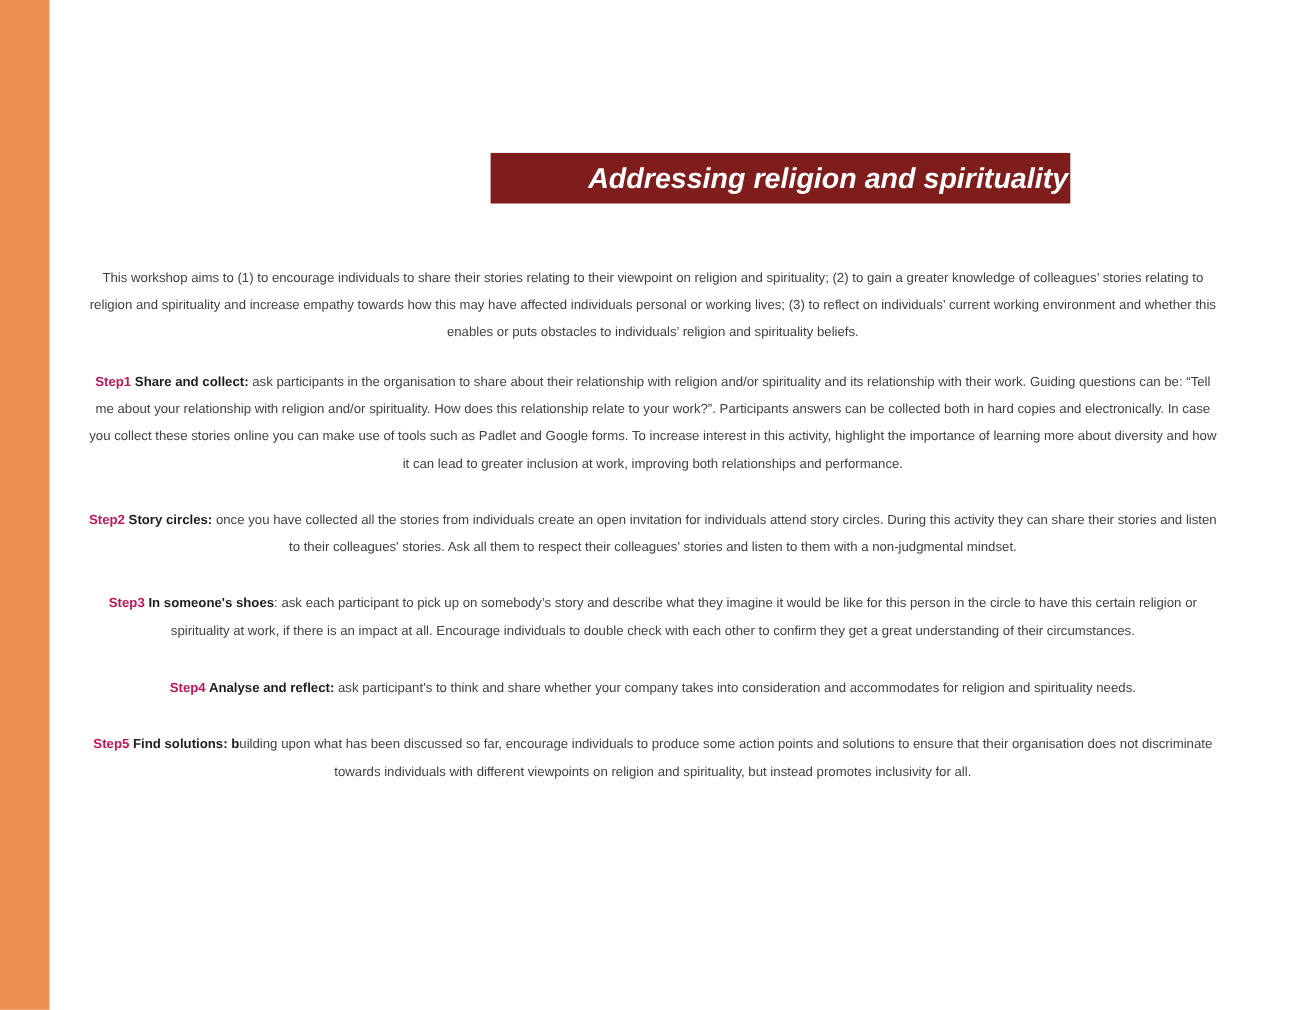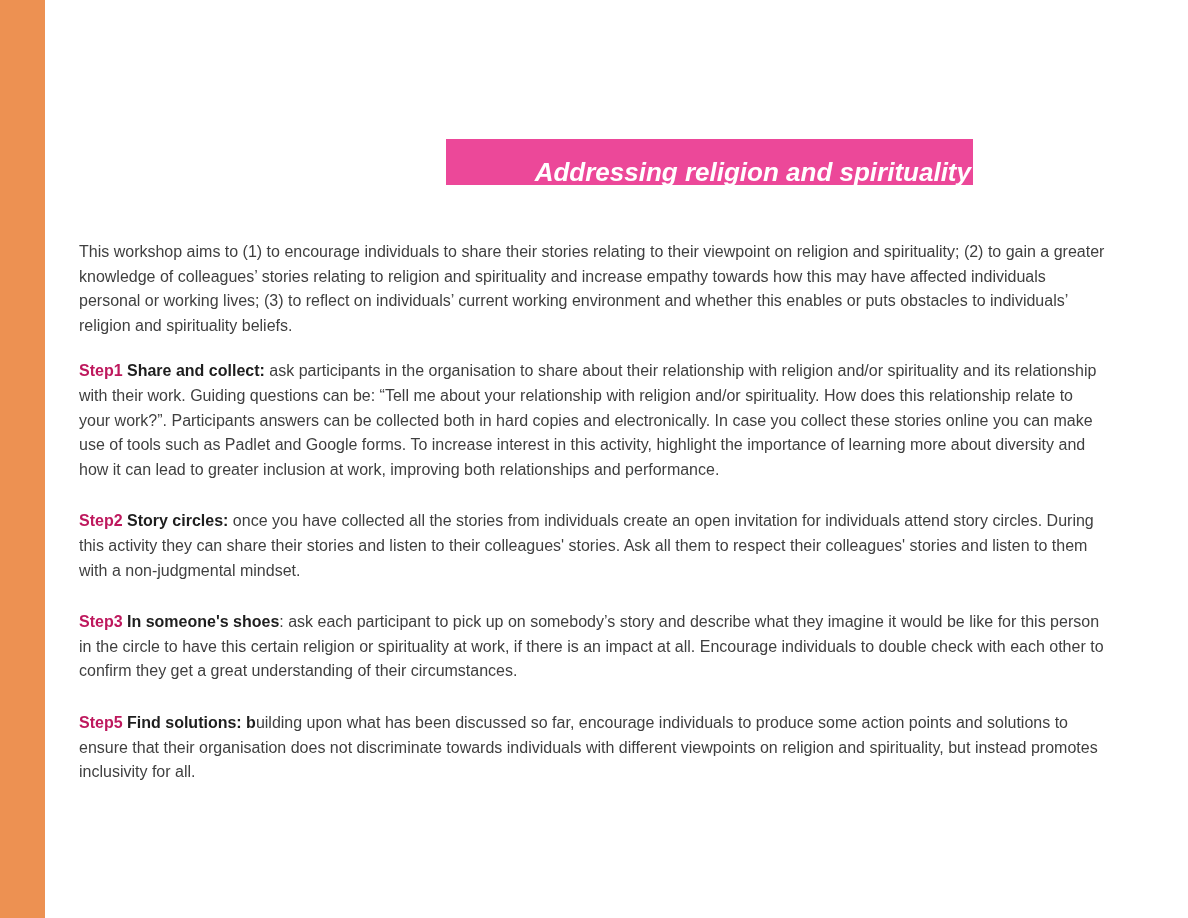--- a/index.html
+++ b/index.html
@@ -21,42 +21,43 @@
     width: 45px;
     height: 918px;
     background: #ED9152;
   }
   .title-banner {
     position: absolute;
     left: 446px;
     top: 139px;
     width: 527px;
     height: 46px;
-    background: #ec4899;
+    background: #7f1d1d;
     display: flex;
-    align-items: flex-end;
+    align-items: center;
     justify-content: flex-end;
   }
   .title-banner .page-title {
     color: #ffffff;
     font-weight: bold;
     font-style: italic;
     font-size: 26px;
     line-height: 1;
     padding-right: 2px;
     white-space: nowrap;
   }
   .content {
     position: absolute;
     left: 79px;
     top: 240px;
     width: 1029px;
     color: #3F3F3F;
-    font-size: 16px;
+    font-size: 12px;
     line-height: 24.6px;
+    text-align: center;
   }
   .content p {
     margin: 0 0 27px 0;
   }
   .content p.intro {
     margin-bottom: 21px;
   }
   .step-label {
     color: #be185d;
     font-weight: bold;
@@ -78,15 +79,16 @@
 
 <div class="content">
   <p class="intro">This workshop aims to (1) to encourage individuals to share their stories relating to their viewpoint on religion and spirituality; (2) to gain a greater knowledge of colleagues’ stories relating to religion and spirituality and increase empathy towards how this may have affected individuals personal or working lives; (3) to reflect on individuals’ current working environment and whether this enables or puts obstacles to individuals’ religion and spirituality beliefs.</p>
 
   <p class="step"><span class="step-label">Step1</span><span class="step-heading"> Share and collect:</span><span class="step-body"> ask participants in the organisation to share about their relationship with religion and/or spirituality and its relationship with their work. Guiding questions can be: “Tell me about your relationship with religion and/or spirituality. How does this relationship relate to your work?”. Participants answers can be collected both in hard copies and electronically. In case you collect these stories online you can make use of tools such as Padlet and Google forms. To increase interest in this activity, highlight the importance of learning more about diversity and how it can lead to greater inclusion at work, improving both relationships and performance.</span></p>
 
   <p class="step"><span class="step-label">Step2</span><span class="step-heading"> Story circles:</span><span class="step-body"> once you have collected all the stories from individuals create an open invitation for individuals attend story circles. During this activity they can share their stories and listen to their colleagues' stories. Ask all them to respect their colleagues' stories and listen to them with a non-judgmental mindset.</span></p>
 
   <p class="step"><span class="step-label">Step3</span><span class="step-heading"> In someone's shoes</span><span class="step-body">: ask each participant to pick up on somebody’s story and describe what they imagine it would be like for this person in the circle to have this certain religion or spirituality at work, if there is an impact at all. Encourage individuals to double check with each other to confirm they get a great understanding of their circumstances.</span></p>
 
+  <p class="step"><span class="step-label">Step4</span><span class="step-heading"> Analyse and reflect:</span><span class="step-body"> ask participant's to think and share whether your company takes into consideration and accommodates for religion and spirituality needs.</span></p>
 
   <p class="step"><span class="step-label">Step5</span><span class="step-heading"> Find solutions: b</span><span class="step-body">uilding upon what has been discussed so far, encourage individuals to produce some action points and solutions to ensure that their organisation does not discriminate towards individuals with different viewpoints on religion and spirituality, but instead promotes inclusivity for all.</span></p>
 </div>
 
 </body></html>

